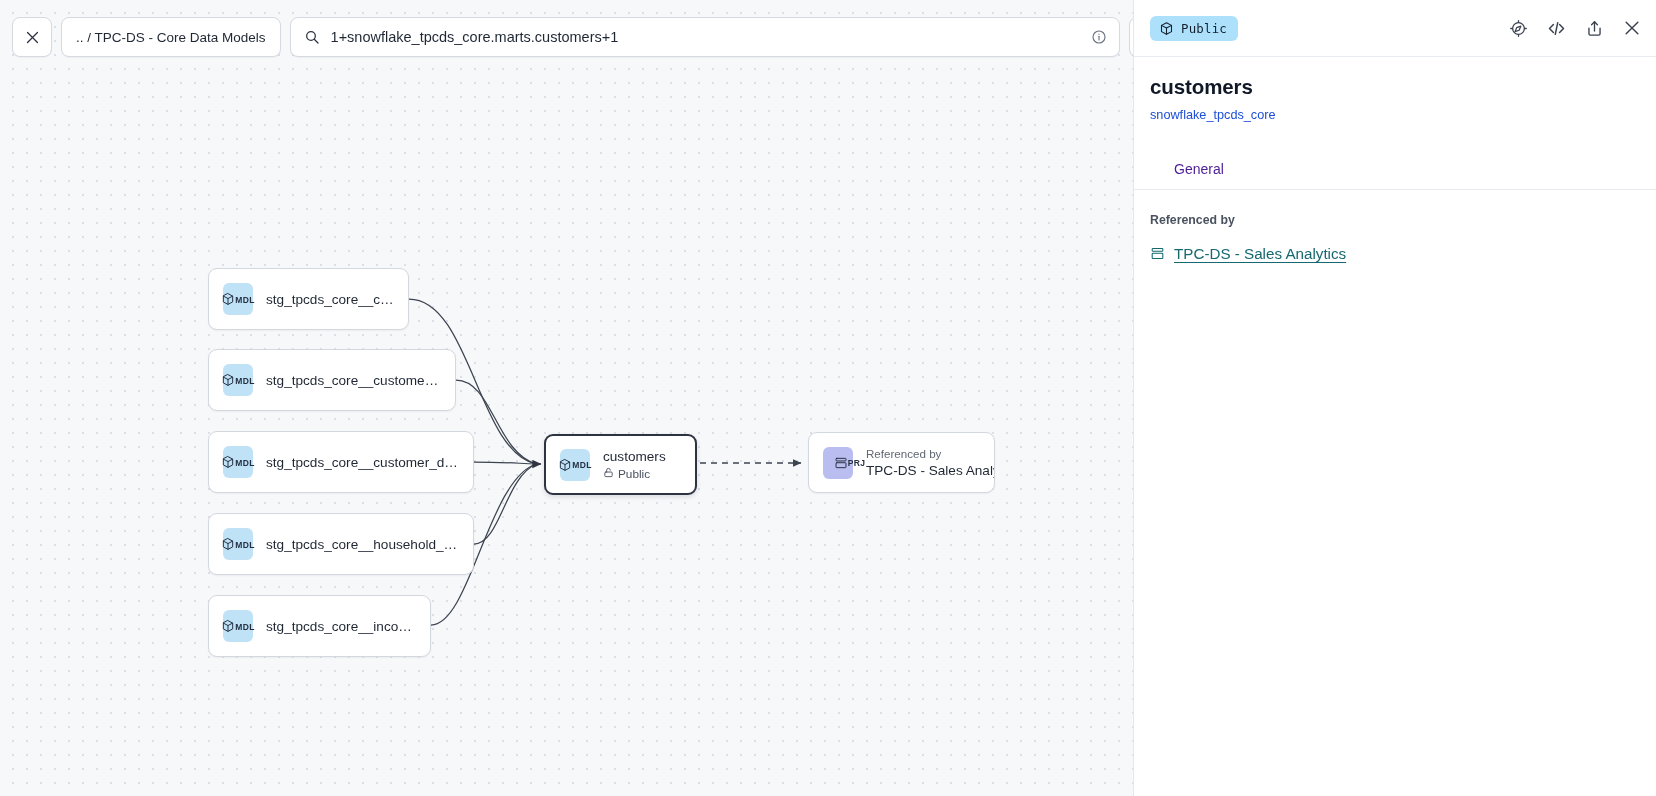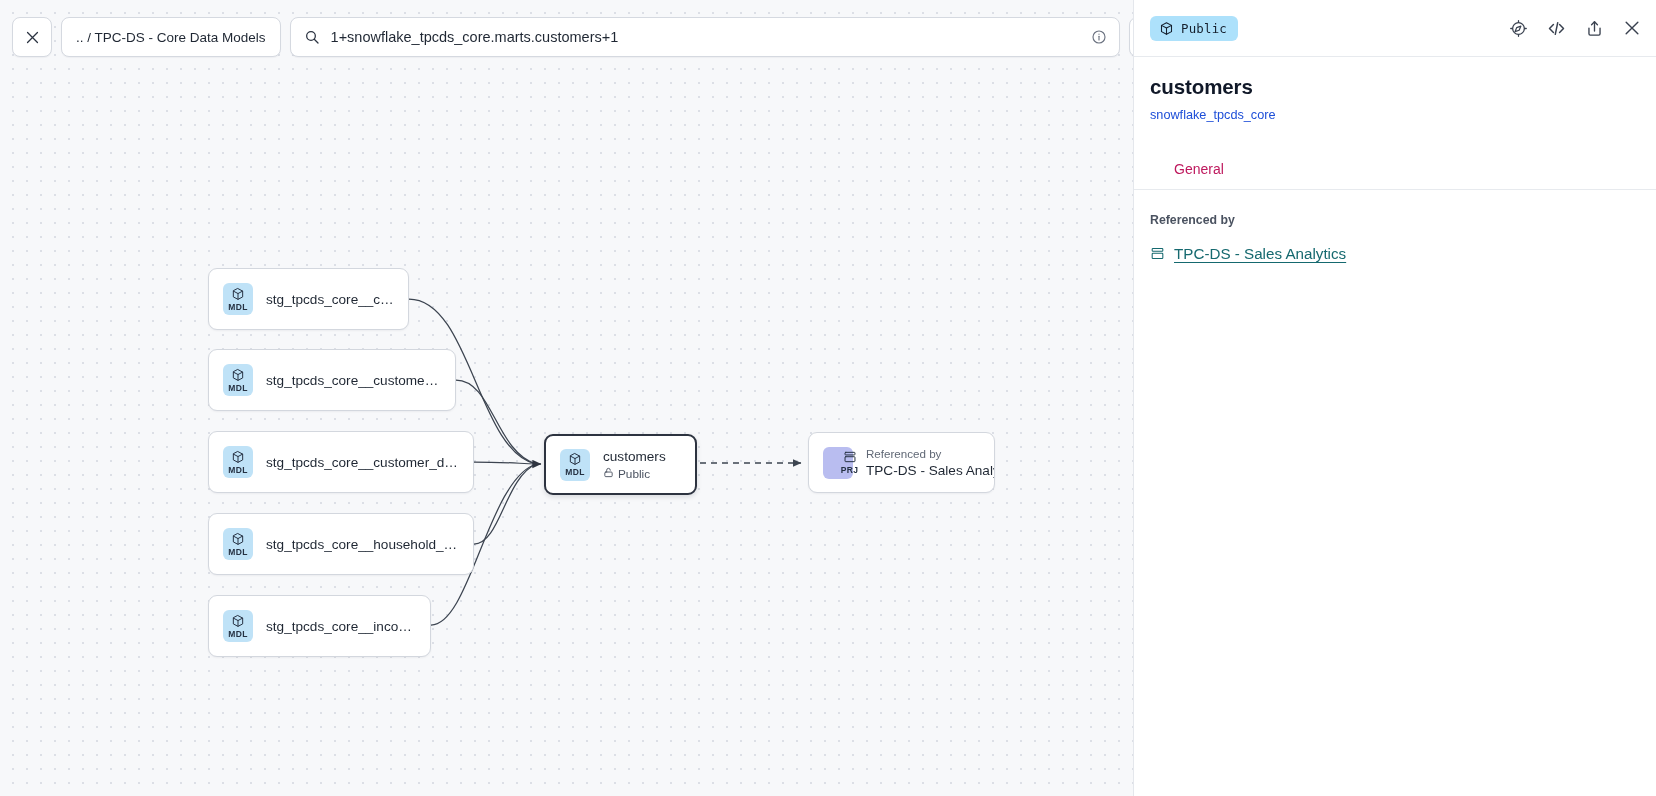--- a/index.html
+++ b/index.html
@@ -80,21 +80,21 @@
     overflow: hidden;
   }
   .node.selected {
     border: 2px solid #2d3340;
     box-shadow: 0 2px 5px rgba(16,24,40,.13);
   }
   .badge {
     flex: 0 0 auto;
     width: 30px; height: 32px;
     border-radius: 6px;
-    display: flex; flex-direction: column;
+    display: flex; flex-direction: row;
     align-items: center; justify-content: center;
     gap: 0px;
   }
   .badge.mdl { background: #bfe2f7; }
   .badge.prj { background: #b9bdf0; padding-left: 23px; }
   .badge .bi { line-height: 0; }
   .badge .bt {
     font-family: "Liberation Sans", sans-serif;
     font-size: 8.5px; font-weight: 700;
     letter-spacing: .3px;
@@ -147,21 +147,21 @@
   .panel-sub { font-size: 12.7px; color: #1d4ed8; margin-top: 9px; }
 
   .tabs {
     margin-top: 29px;
     display: flex; align-items: flex-end; gap: 0;
     padding-left: 16px;
     border-bottom: 1px solid #e7eaee;
   }
   .tab {
     padding: 10px 24px 11px 24px;
-    font-size: 14px; color: #be185d;
+    font-size: 14px; color: #4c1d95;
     cursor: pointer;
     display: flex; align-items: center; gap: 9px;
     border-bottom: 2px solid transparent;
     margin-bottom: -1px;
   }
   .tab.active { color: #15696f; font-weight: 700; border-bottom-color: #15696f; }
   .tab-badge {
     background: #15696f; color: #ffffff;
     font-size: 11px; font-weight: 700;
     border-radius: 9px;

